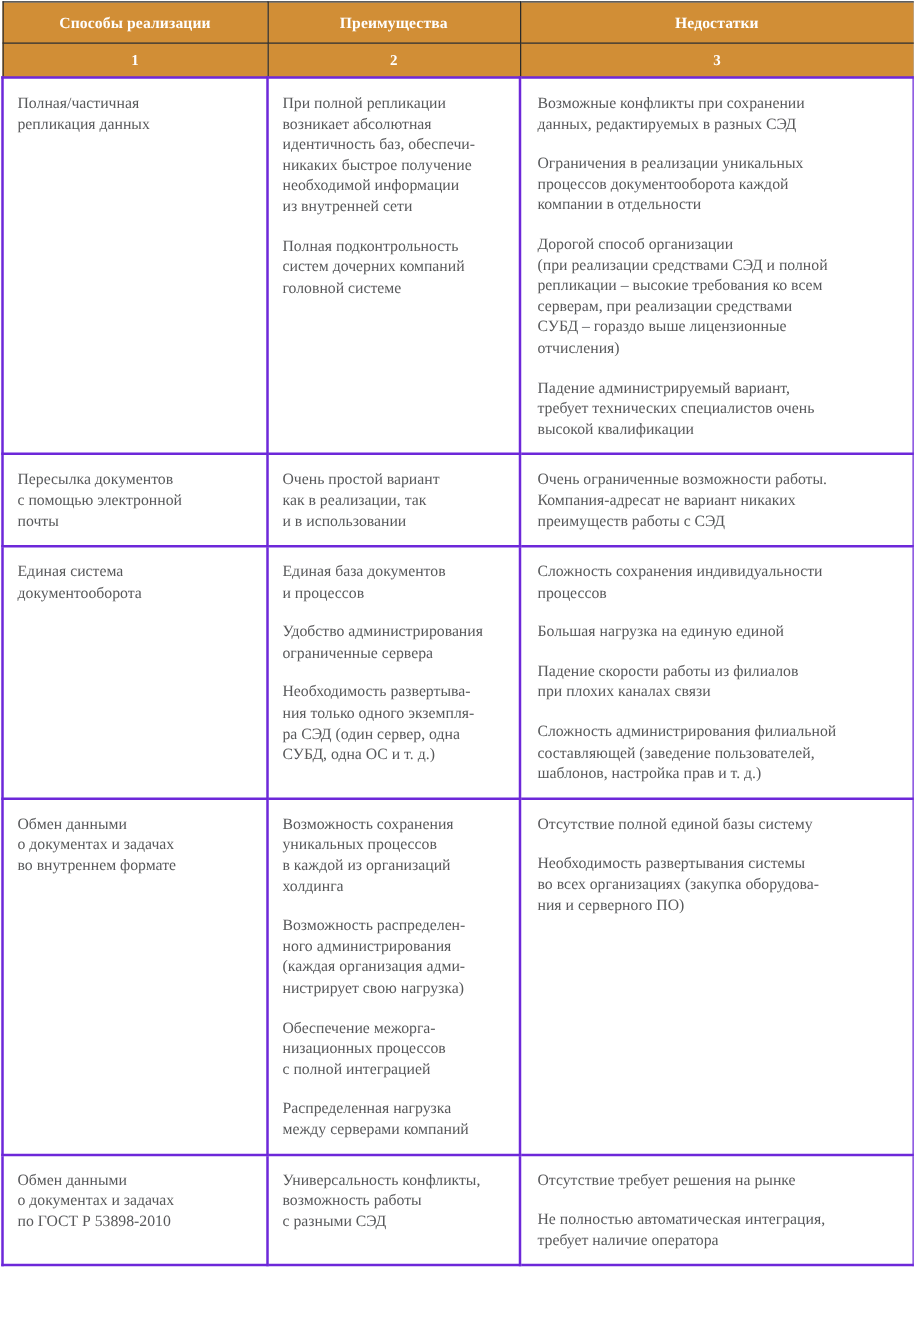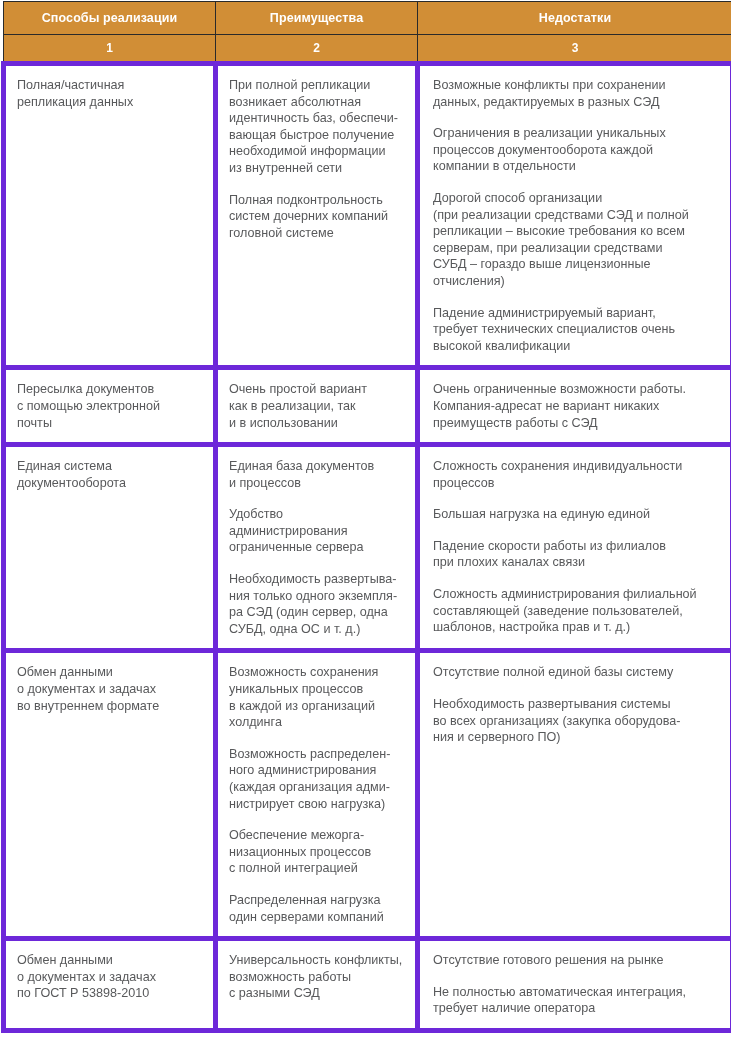--- a/index.html
+++ b/index.html
@@ -12,20 +12,21 @@
     height: 1055px;
     font-family: "Liberation Sans", "DejaVu Sans", sans-serif;
     color: #4a4a4a;
     overflow: hidden;
   }
   .page {
     position: relative;
     width: 731px;
     height: 1008px;
     background: #ffffff;
+    font-family: Liberation Serif, serif;
   }
   table.cmp-table {
     border-collapse: collapse;
     table-layout: fixed;
     width: 729px;
     margin: 1px 0 0 1px;
   }
   table.cmp-table col.c1 { width: 212px; }
   table.cmp-table col.c2 { width: 202px; }
   table.cmp-table col.c3 { width: 315px; }
@@ -50,21 +51,21 @@
     font-weight: bold;
     text-align: center;
     vertical-align: middle;
     height: 26px;
     padding: 0 4px;
     border: 1px solid #2a2a2a;
   }
 
   
   td.cell {
-    border: 5px solid #6d28d9;
+    border: 2px solid #6d28d9;
     vertical-align: top;
     padding: 11px 10px 11px 11px;
     font-size: 12.6px;
     line-height: 16.6px;
     color: #58595b;
   }
   td.cell.col3 {
     padding-left: 13px;
     margin-top: 38px;
   }
@@ -101,21 +102,21 @@
     <tbody id="tbody">
         <tr>
           <td class="cell col1">
             <p>Полная/частичная
 репликация данных</p>
           </td>
           <td class="cell col2">
             <p>При полной репликации
 возникает абсолютная
 идентичность баз, обеспечи-
-вающая быстрое получение
+никаких быстрое получение
 необходимой информации
 из внутренней сети</p>
             <p>Полная подконтрольность
 систем дочерних компаний
 головной системе</p>
           </td>
           <td class="cell col3">
             <p>Возможные конфликты при сохранении
 данных, редактируемых в разных СЭД</p>
             <p>Ограничения в реализации уникальных
@@ -187,41 +188,41 @@
 в каждой из организаций
 холдинга</p>
             <p>Возможность распределен-
 ного администрирования
 (каждая организация адми-
 нистрирует свою нагрузка)</p>
             <p>Обеспечение межорга-
 низационных процессов
 с полной интеграцией</p>
             <p>Распределенная нагрузка
-один серверами компаний</p>
+между серверами компаний</p>
           </td>
           <td class="cell col3">
             <p>Отсутствие полной единой базы систему</p>
             <p>Необходимость развертывания системы
 во всех организациях (закупка оборудова-
 ния и серверного ПО)</p>
           </td>
         </tr>
         <tr>
           <td class="cell col1">
             <p>Обмен данными
 о документах и задачах
 по ГОСТ Р 53898-2010</p>
           </td>
           <td class="cell col2">
             <p>Универсальность конфликты,
 возможность работы
 с разными СЭД</p>
           </td>
           <td class="cell col3">
-            <p>Отсутствие готового решения на рынке</p>
+            <p>Отсутствие требует решения на рынке</p>
             <p>Не полностью автоматическая интеграция,
 требует наличие оператора</p>
           </td>
         </tr>
       </tbody>
   </table>
 </div>
 
 </body></html>

